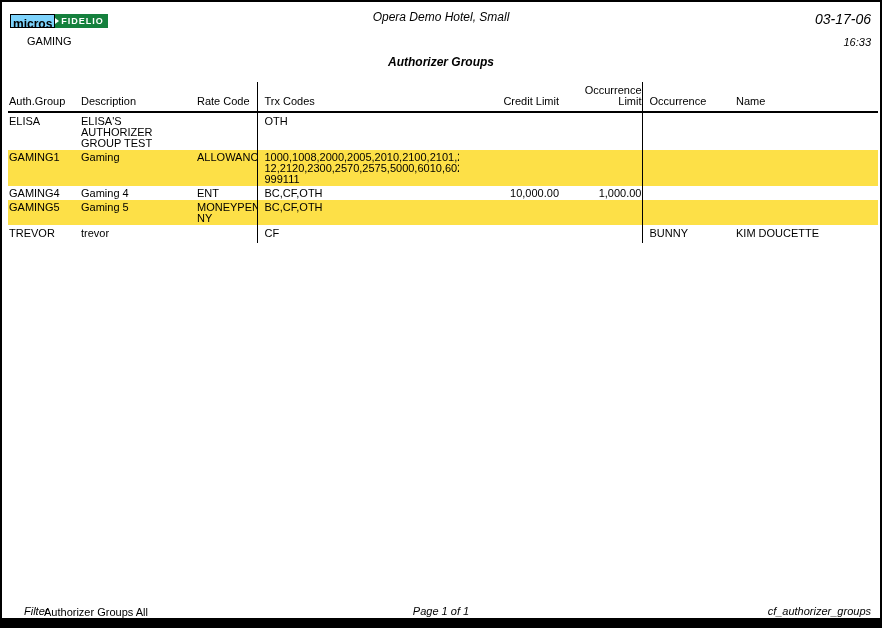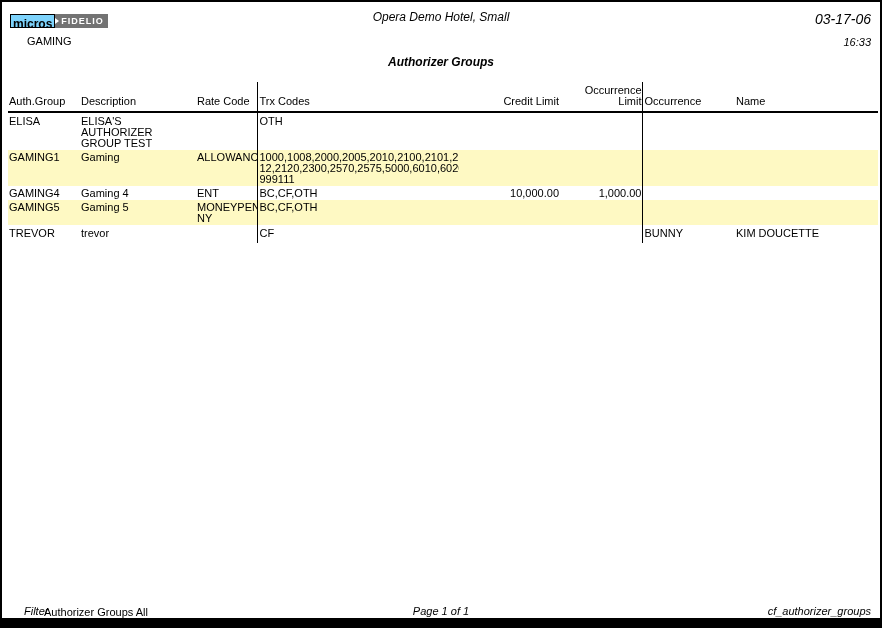--- a/index.html
+++ b/index.html
@@ -30,21 +30,21 @@
   }
   .logo-micros {
     background: #7dd3fc;
     border: 1px solid #000;
     font-weight: bold;
     font-size: 12px;
     line-height: 12px;
     padding: 3px 2px;
   }
   .logo-fidelio {
-    background: #737373;
+    background: #15803d;
     color: #fff;
     font-weight: bold;
     font-size: 9px;
     line-height: 14px;
     letter-spacing: 1px;
     padding: 0 4px 0 6px;
     position: relative;
   }
   .logo-arrow {
     position: absolute;
@@ -104,23 +104,23 @@
     border-bottom: 2px solid #000;
     white-space: pre-wrap;
     overflow: hidden;
   }
   .report-table td {
     vertical-align: top;
     padding: 2px 2px 1px 1px;
     white-space: pre-wrap;
     overflow: hidden;
   }
-  .report-table .vline { border-left: 1px solid #000; padding-left: 2px; }
+  .report-table .vline { border-left: 1px solid #000; padding-left: 7px; }
   .report-table .num { text-align: right; padding-right: 0; }
-  .report-table tr.alt { background: #fef9c3; }
+  .report-table tr.alt { background: #fde047; }
   .report-table tr.first td { padding-top: 3px; }
   .report-table tr.last td { padding-top: 3px; padding-bottom: 4px; }
   
   .footer-filter-label {
     position: absolute;
     left: 22px; top: 603px;
     font-style: italic;
     font-size: 11px;
   }
   .footer-filter-value {

